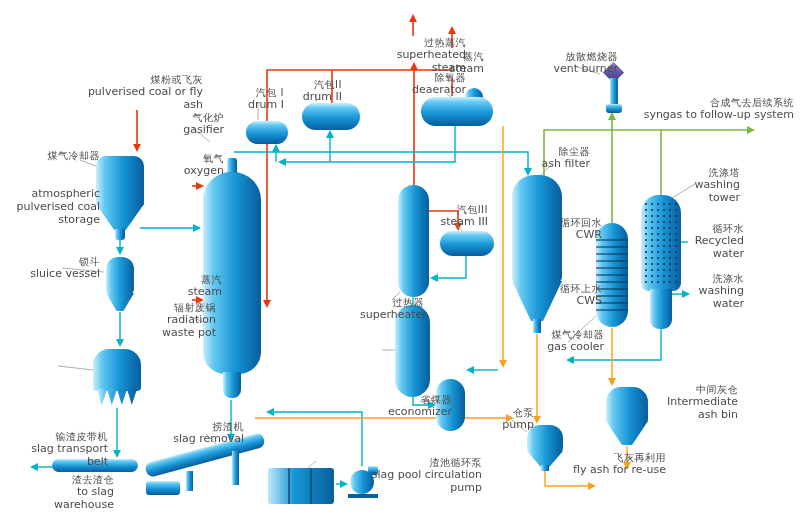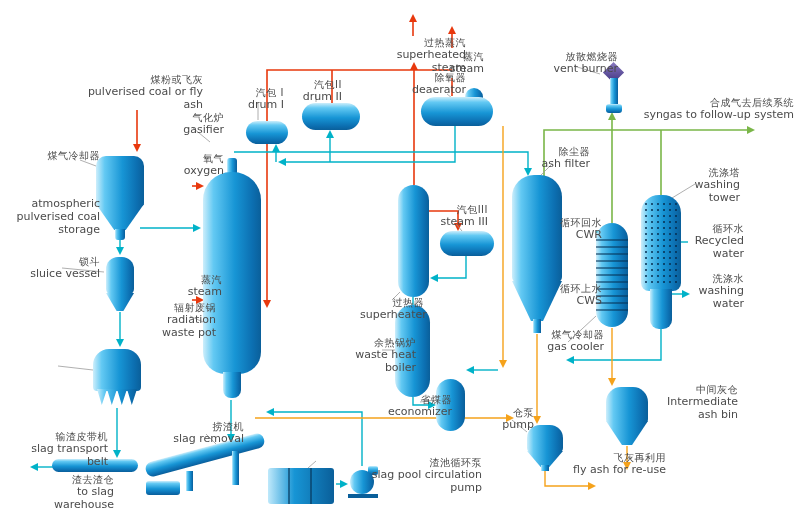--- a/index.html
+++ b/index.html
@@ -207,21 +207,21 @@
     <div class="part vcyl" style="left:2px;top:4px;width:24px;height:24px;border-radius:50%"></div>
     <div class="part" style="left:0;top:28px;width:30px;height:4px;background:#0a5f9a"></div>
   </div>
 
   <div class="lbl" style="left:68px;top:74px;width:135px">
     <span class="zh">煤粉或飞灰</span>
     <span class="en">pulverised coal or fly ash</span>
   </div>
   <div class="lbl" style="left:2px;top:150px;width:98px">
     <span class="zh">煤气冷却器</span>
-    <span class="en" style="margin-top:36px">atmospheric pulverised coal storage</span>
+    <span class="en" style="margin-top:26px">atmospheric pulverised coal storage</span>
   </div>
   <div class="lbl" style="left:24px;top:256px;width:76px">
     <span class="zh">锁斗</span>
     <span class="en">sluice vessel</span>
   </div>
   <div class="lbl" style="left:10px;top:431px;width:98px">
     <span class="zh">输渣皮带机</span>
     <span class="en">slag transport belt</span>
   </div>
   <div class="lbl" style="left:22px;top:474px;width:92px">
@@ -269,24 +269,20 @@
     <span class="en">deaerator</span>
   </div>
   <div class="lbl" style="left:426px;top:204px;width:62px">
     <span class="zh">汽包III</span>
     <span class="en">steam III</span>
   </div>
   <div class="lbl" style="left:360px;top:297px;width:64px">
     <span class="zh">过热器</span>
     <span class="en">superheater</span>
   </div>
-  <div class="lbl" style="left:344px;top:337px;width:72px">
-    <span class="zh">余热锅炉</span>
-    <span class="en">waste heat boiler</span>
-  </div>
   <div class="lbl" style="left:388px;top:394px;width:64px">
     <span class="zh">省煤器</span>
     <span class="en">economizer</span>
   </div>
   <div class="lbl" style="left:342px;top:457px;width:140px">
     <span class="zh">渣池循环泵</span>
     <span class="en">slag pool circulation pump</span>
   </div>
   <div class="lbl" style="left:484px;top:407px;width:50px">
     <span class="zh">仓泵</span>

